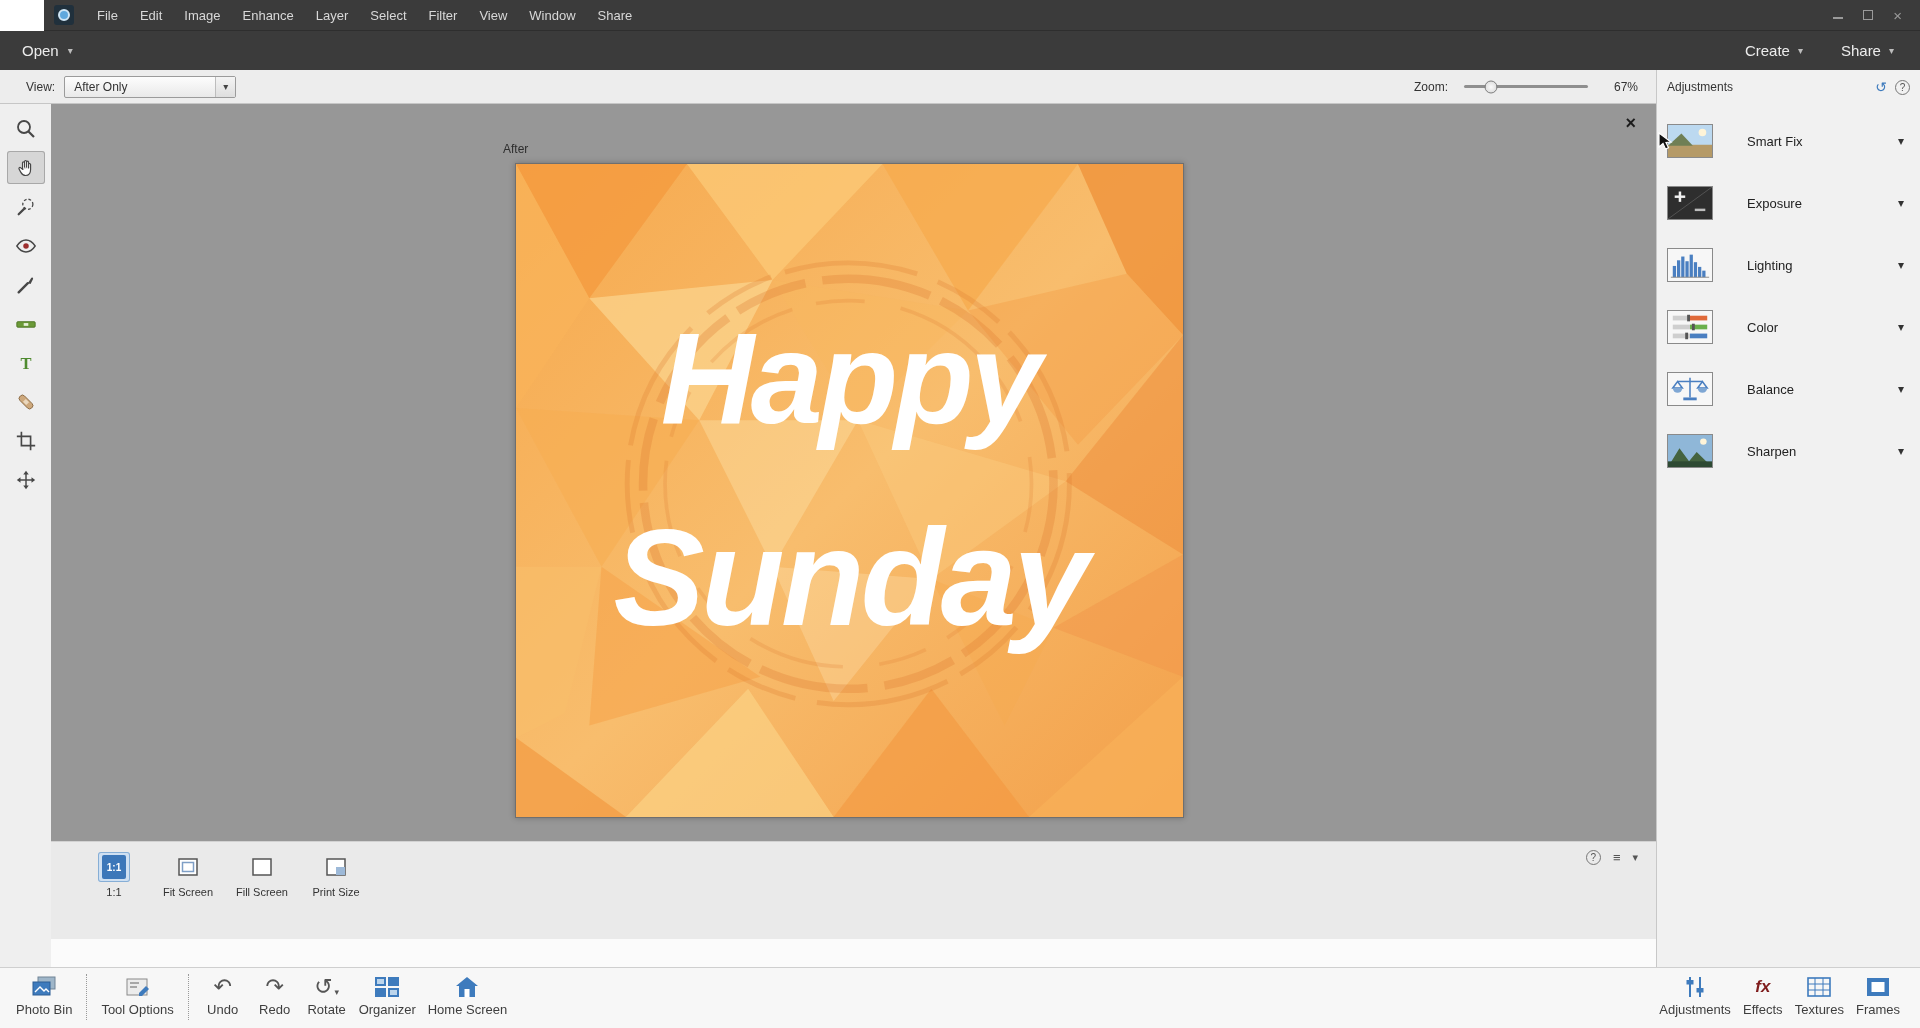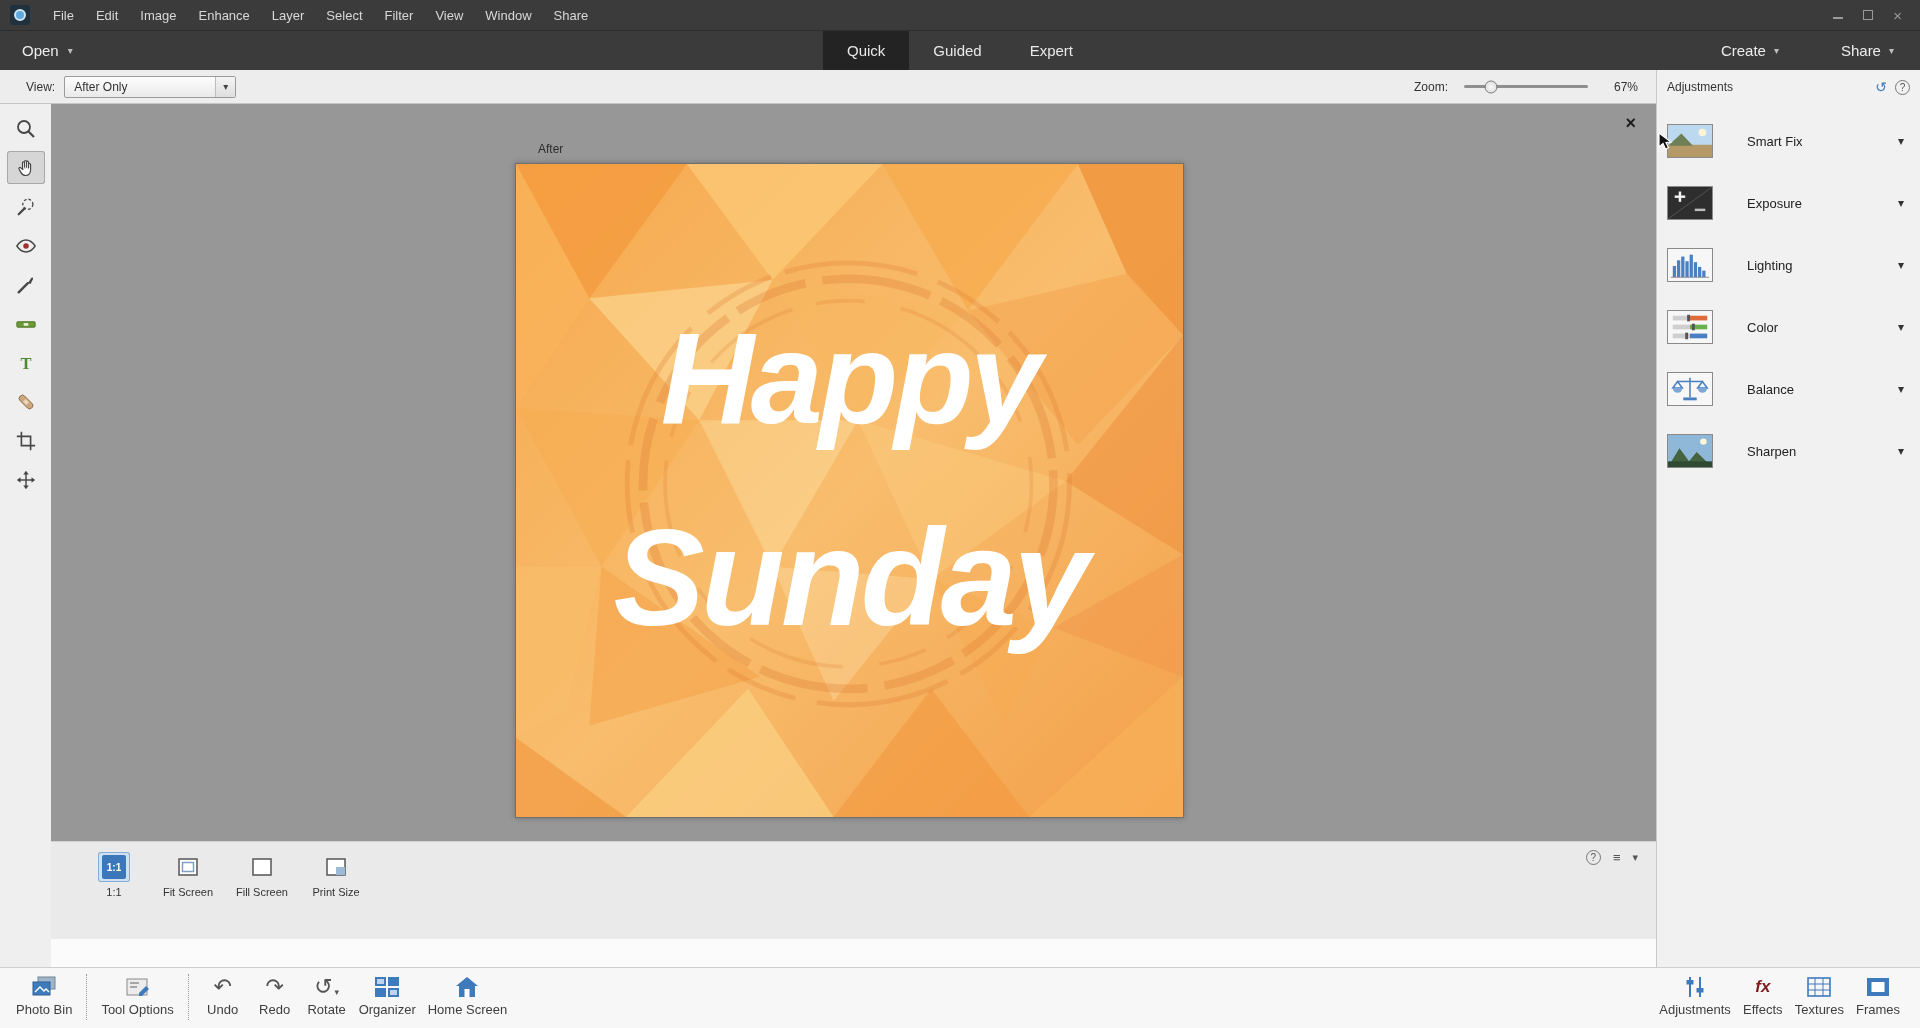--- a/index.html
+++ b/index.html
@@ -1,37 +1,37 @@
 <!DOCTYPE html>
 <html><head>
 <meta charset="utf-8">
 <style>
   * { margin:0; padding:0; box-sizing:border-box; }
   html,body { width:1920px; height:1028px; overflow:hidden; }
   body { font-family:"Liberation Sans", sans-serif; background:#fff; }
   .app { position:relative; width:1920px; height:1028px; display:flex; flex-direction:column; }
 
   
-  .menubar { height:31px; background:#3b3b3b; display:flex; align-items:center; padding:0 10px; color:#d8d8d8; font-size:13px; border-bottom:1px solid #2e2e2e; }
+  .menubar { height:31px; background:#3b3b3b; display:flex; align-items:center; padding:0 10px; color:#d8d8d8; font-size:13px; border-bottom:1px solid #2e2e2e;margin-left:44px; }
   .logo { width:20px; height:20px; border-radius:3px; background:#20303c; margin-right:12px; display:flex; align-items:center; justify-content:center; }
   .logo i { display:block; width:12px; height:12px; border-radius:50%; background:#5fa8dd; border:2px solid #cfe6f5; }
   .menu-item { padding:0 11px; line-height:31px; cursor:default; }
   .win-controls { margin-left:auto; display:flex; align-items:center; gap:20px; color:#9a9a9a; font-size:12px; padding-right:8px; }
   .win-box { width:10px; height:10px; border:1px solid #9a9a9a; display:inline-block; }
   .win-min { width:10px; border-bottom:2px solid #9a9a9a; display:inline-block; height:8px; }
 
   
   .tabbar { height:39px; background:#3b3b3b; position:relative; display:flex; align-items:center; color:#ececec; }
   .open-btn { margin-left:22px; font-size:15px; display:flex; align-items:center; gap:9px; cursor:pointer; }
   .open-caret { font-size:10px; color:#bdbdbd; }
   .tabs { position:absolute; left:50%; top:0; transform:translateX(-50%); height:100%; display:flex; }
   .tab { padding:0 24px; line-height:39px; font-size:15px; color:#e8e8e8; cursor:pointer; }
   .tab.active { background:#232323; }
   .right-actions { margin-left:auto; margin-right:26px; display:flex; gap:38px; font-size:15px; }
-  .ra-item { display:flex; align-items:center; gap:8px; cursor:pointer;margin-left:24px; }
+  .ra-item { display:flex; align-items:center; gap:8px; cursor:pointer; }
 
   
   .content { flex:1; display:flex; min-height:0; }
   .left-stack { width:1656px; display:flex; flex-direction:column; }
 
   
   .optionsbar { height:34px; background:#ededed; border-bottom:1px solid #c6c6c6; display:flex; align-items:center; font-size:12px; color:#333; padding-left:26px; position:relative; }
   .view-label { margin-right:9px; }
   .select { width:172px; height:22px; background:linear-gradient(#fdfdfd,#e9e9e9); border:1px solid #9b9b9b; border-radius:2px; display:flex; align-items:center; padding-left:9px; cursor:pointer; }
   .select-arrow { margin-left:auto; width:20px; align-self:stretch; border-left:1px solid #bdbdbd; display:flex; align-items:center; justify-content:center; color:#444; font-size:10px; background:linear-gradient(#f4f4f4,#dedede); }
@@ -41,21 +41,21 @@
   .zoom-val { width:34px; text-align:right; }
 
   
   .work-row { flex:1; display:flex; min-height:0; }
   .toolbar { width:51px; background:#efefef; padding-top:8px; display:flex; flex-direction:column; align-items:center; gap:6px; }
   .tool { width:38px; height:33px; display:flex; align-items:center; justify-content:center; border-radius:3px; cursor:pointer; }
   .tool.selected { background:#d6d6d6; box-shadow:inset 0 0 0 1px #a8a8a8; }
 
   .center { flex:1; display:flex; flex-direction:column; min-width:0; }
   .canvas { height:737px; background:#979797; position:relative; }
-  .after-label { position:absolute; left:487px; top:38px; font-size:12px; color:#2e2e2e; }
+  .after-label { position:absolute; left:452px; top:38px; font-size:12px; color:#2e2e2e; }
   .doc-image { position:absolute; left:464px; top:59px; width:669px; height:655px; border:1px solid #6f6f6f; box-shadow:0 0 6px rgba(0,0,0,.25); cursor:default; }
   .doc-image svg { display:block; width:100%; height:100%; }
   .canvas-close { position:absolute; right:20px; top:10px; font-size:18px; font-weight:bold; color:#1c1c1c; cursor:pointer; line-height:18px; }
 
   
   .tool-opts { height:98px; background:#eaeaea; border-top:1px solid #d2d2d2; position:relative; padding:10px 0 0 32px; }
   .to-title { font-size:12px; color:#2e2e2e; margin-bottom:8px; }
   .to-buttons { display:flex; gap:12px; }
   .to-btn { width:62px; display:flex; flex-direction:column; align-items:center; gap:4px; cursor:pointer; }
   .to-icon-wrap { width:32px; height:30px; display:flex; align-items:center; justify-content:center; border-radius:3px; }
@@ -118,25 +118,20 @@
       <span class="win-min"></span>
       <span class="win-box"></span>
       <span style="font-size:15px;">×</span>
     </div>
   </div>
 
   <div class="tabbar">
     <div class="open-btn">
       <span>Open</span>
       <span class="open-caret">▾</span>
-    </div>
-    <div class="tabs">
-      <div class="tab active">Quick</div>
-      <div class="tab">Guided</div>
-      <div class="tab">Expert</div>
     </div>
     <div class="right-actions">
       <div class="ra-item">
         <span>Create</span>
         <span class="open-caret">▾</span>
       </div>
       <div class="ra-item">
         <span>Share</span>
         <span class="open-caret">▾</span>
       </div>

